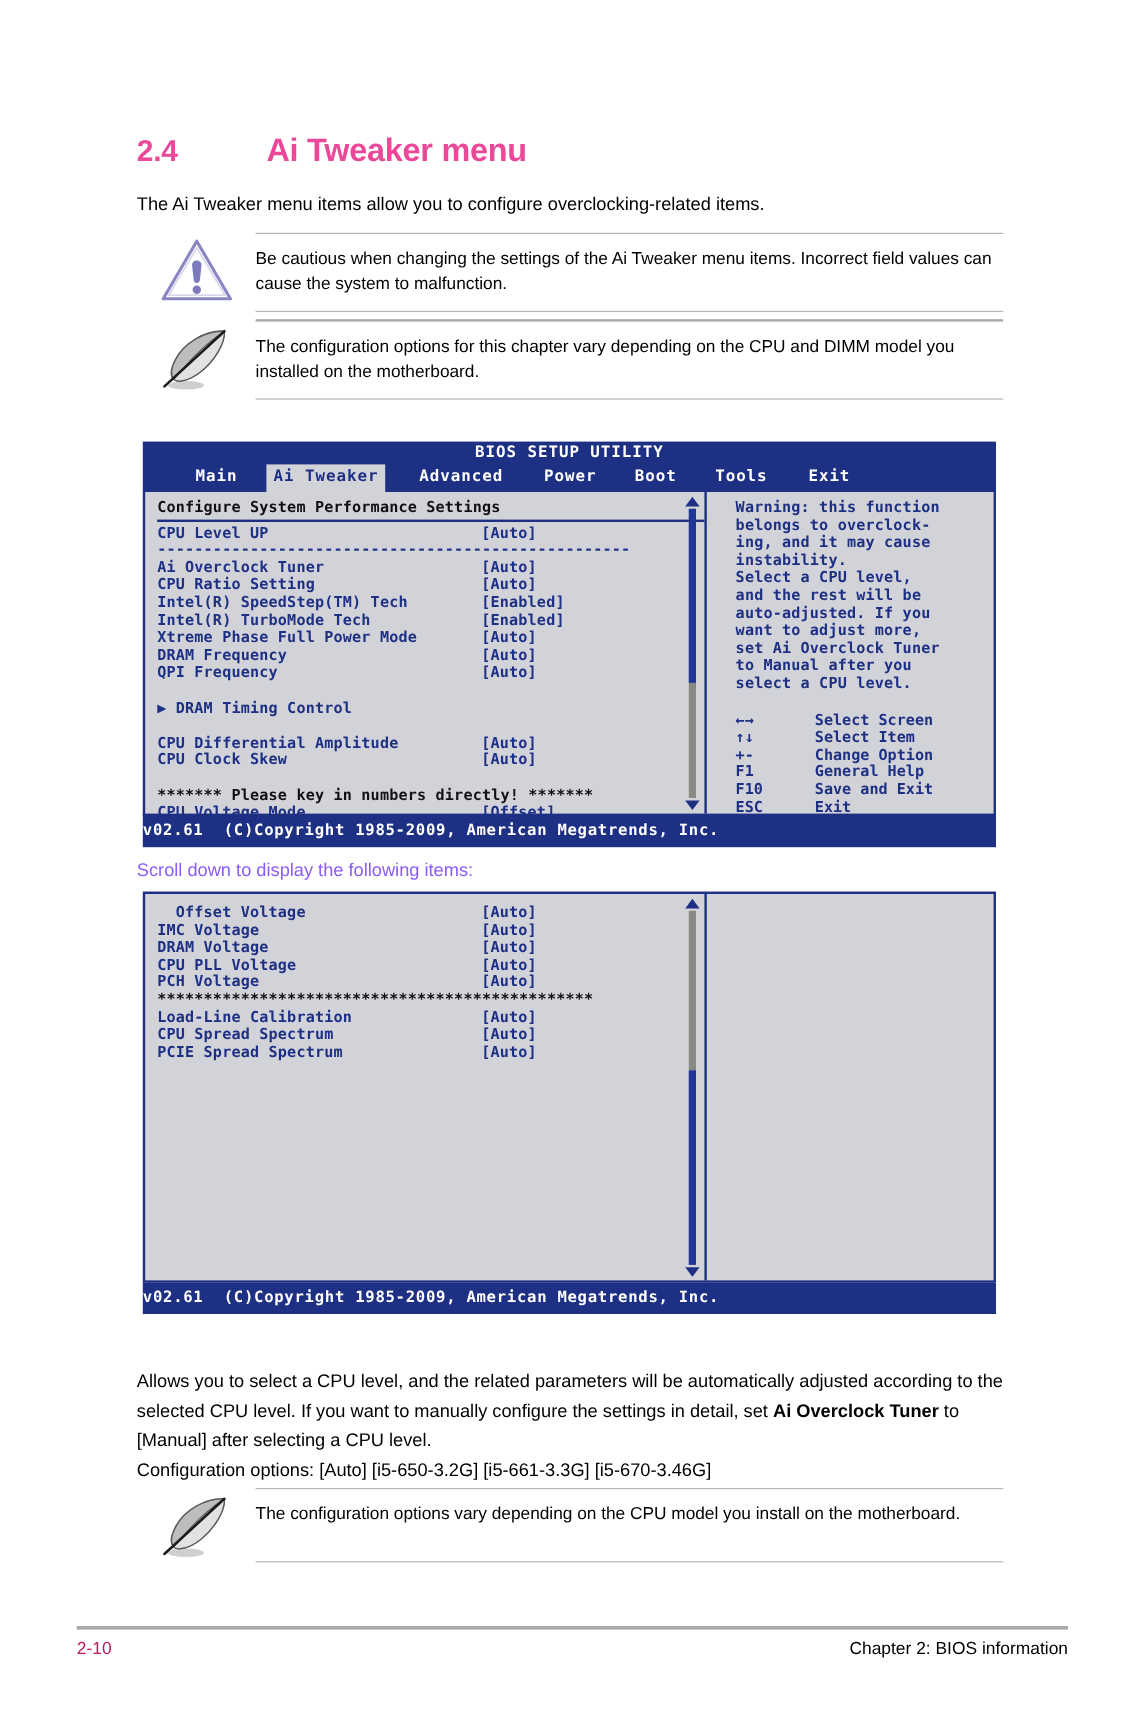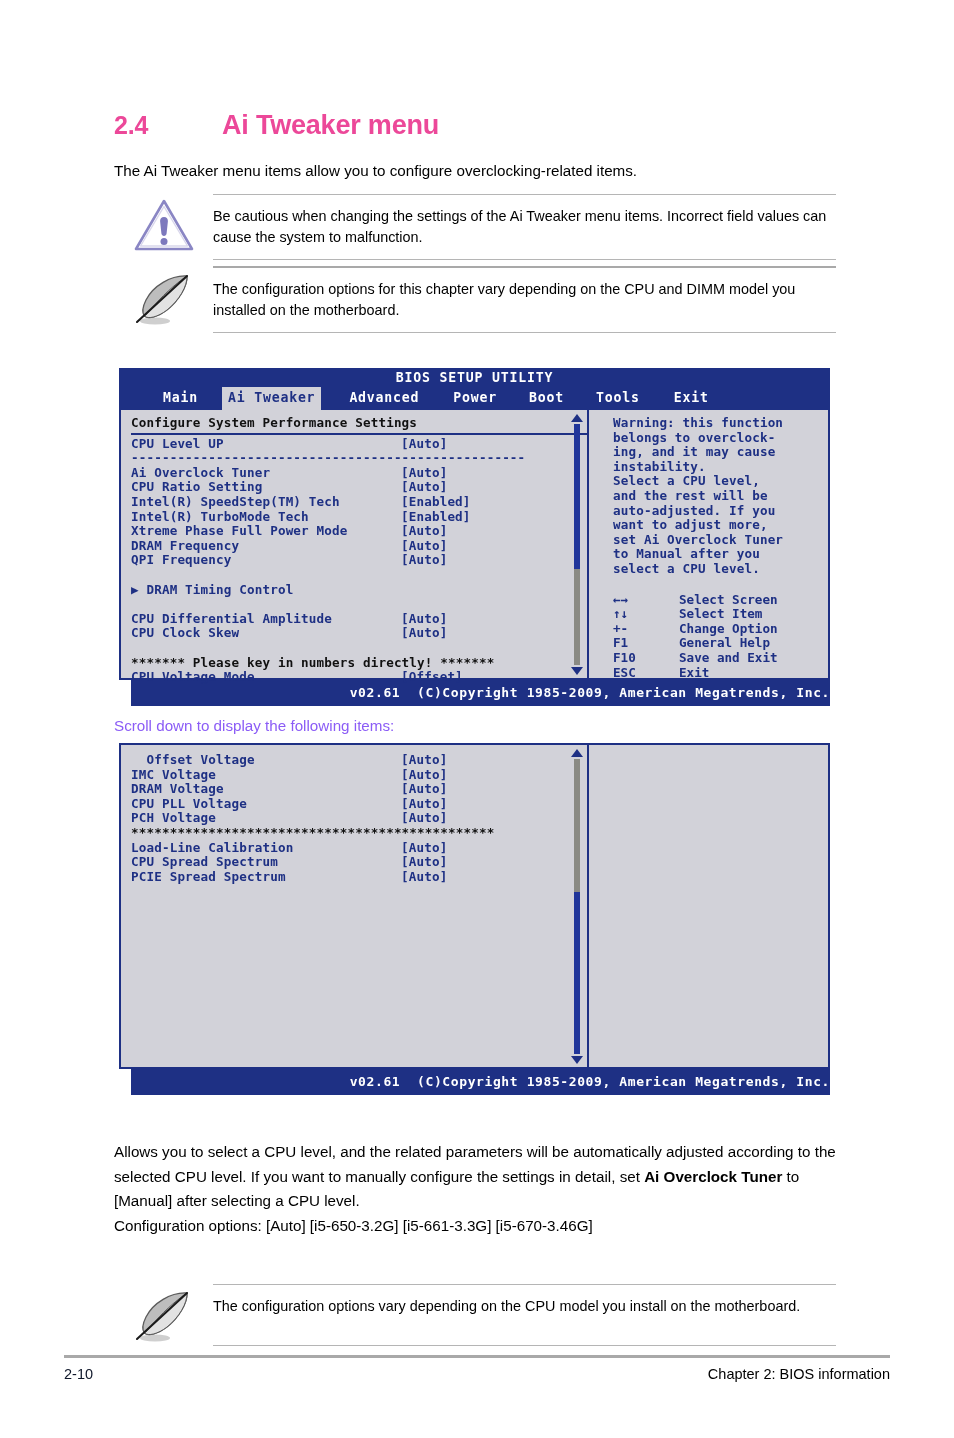--- a/index.html
+++ b/index.html
@@ -88,21 +88,21 @@
   .notebox .txt {
     flex: 1 1 auto;
     font-size: 14.4px;
     line-height: 21px;
     padding: 11px 4px 11px 0px;
     color: #000;
   }
 
   #warnbox { top: 194px; }
   #notebox1 { top: 266px; }
-  #notebox2 { top: 1284px; }
+  #notebox2 { top: 1240px; }
 
   
   .bios {
     position: absolute;
     left: 119px;
     width: 711px;
     background: #ffffff;
     font-family: "DejaVu Sans Mono", "Liberation Mono", monospace;
   }
 
@@ -220,24 +220,23 @@
     width: 6px;
     background: #20359a;
   }
 
   .bios-foot {
     background: #1e3084;
     color: #ffffff;
     font-size: 13px;
     font-weight: bold;
     letter-spacing: 0.6px;
-    text-align: right;
+    text-align: left;
     padding: 5px 0 6px 0;
     white-space: pre;
-    margin-left: 12px;
   }
 
   .scroll-note {
     position: absolute;
     left: 114px;
     font-size: 15.2px;
     color: #8b5cf6;
   }
 
   .help-keys { margin-top: 16px; }
@@ -258,21 +257,21 @@
     top: 1355px;
     width: 826px;
     height: 3px;
     background: #a9a9a9;
   }
   .foot-left {
     position: absolute;
     left: 64px;
     top: 1366px;
     font-size: 14.5px;
-    color: #0f172a;
+    color: #be185d;
   }
   .foot-right {
     position: absolute;
     right: 64px;
     top: 1366px;
     font-size: 14.5px;
     color: #000;
   }
 
   svg { display: block; }

